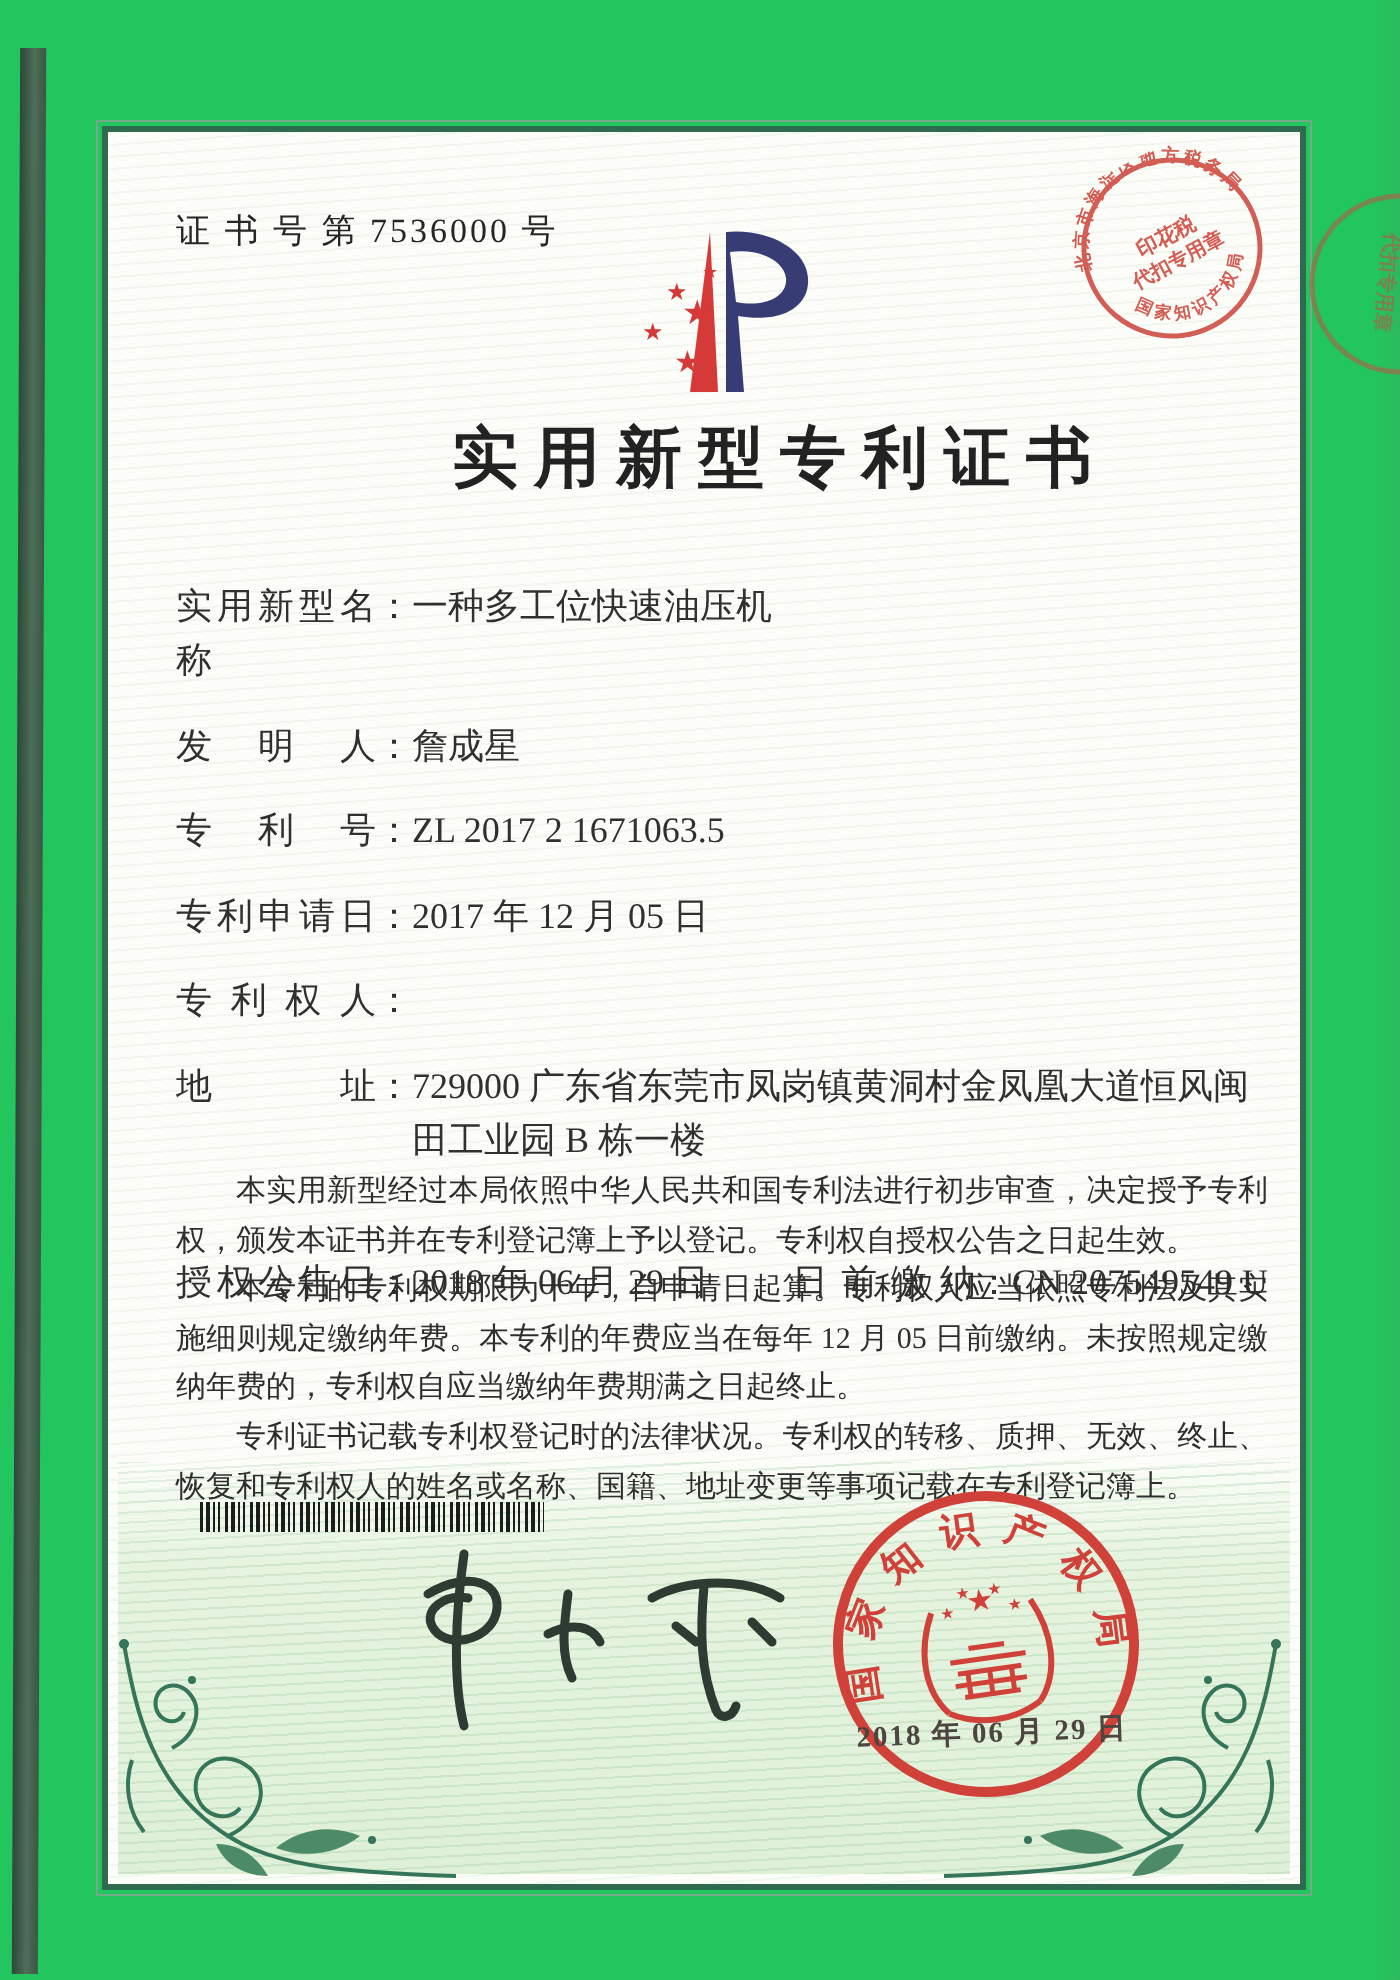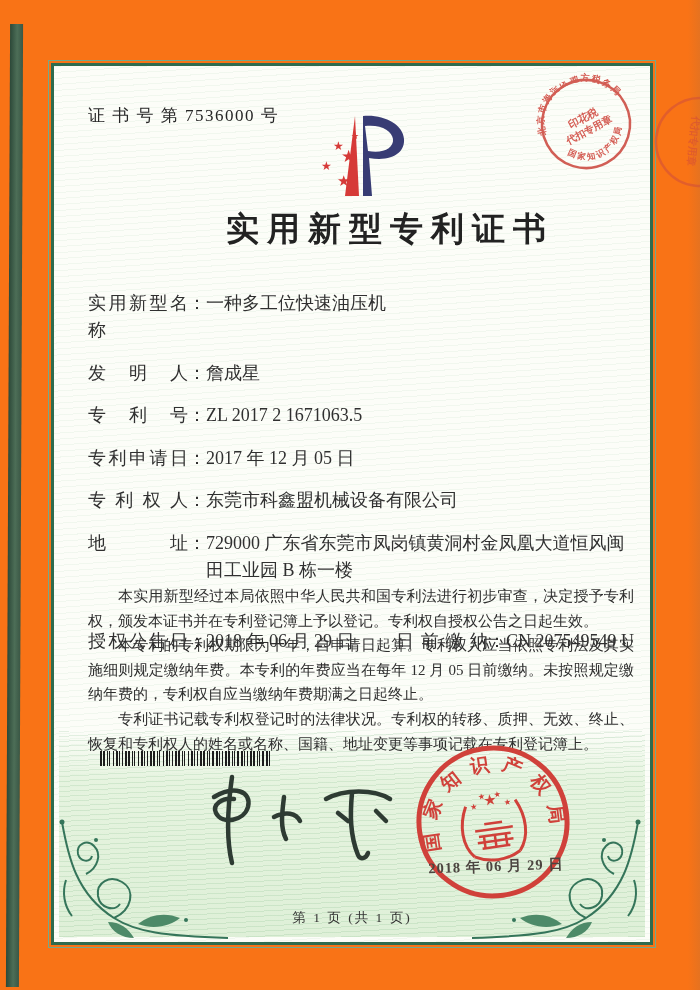--- a/index.html
+++ b/index.html
@@ -1,19 +1,19 @@
 <!DOCTYPE html>
 <html><head>
 <meta charset="utf-8">
 <style>
   * { margin:0; padding:0; box-sizing:border-box; }
   body { background:#eceae4; font-family:"Liberation Serif","DejaVu Serif",serif; }
   .photo {
     position:relative; width:700px; height:990px; margin:0 auto;
-    background:#f97316; overflow:hidden; color:#2c2c2c;
+    background:#22c55e; overflow:hidden; color:#2c2c2c;
   }
   .spine {
     position:absolute; left:8px; top:24px; width:13px; height:963px;
     background:linear-gradient(90deg,#2c4838,#4d6e57 55%,#3a5745);
     transform:rotate(.25deg);
   }
   .page-edge-right {
     position:absolute; right:0; top:0; width:12px; height:100%;
     background:linear-gradient(90deg, rgba(0,0,0,0), rgba(110,110,95,.14));
   }
@@ -142,21 +142,20 @@
         <span class="f-value">ZL 2017 2 1671063.5</span>
     </div>
     <div class="field-row">
       <span class="f-label">专利申请日</span>
         <span class="f-colon">：</span>
         <span class="f-value">2017 年 12 月 05 日</span>
     </div>
     <div class="field-row">
       <span class="f-label">专利权人</span>
         <span class="f-colon">：</span>
-        <span class="f-value">东莞市科鑫盟机械设备有限公司</span>
     </div>
     <div class="field-row">
       <span class="f-label">地址</span>
         <span class="f-colon">：</span>
         <span class="f-value">729000 广东省东莞市凤岗镇黄洞村金凤凰大道恒风闽田工业园 B 栋一楼</span>
     </div>
     <div class="grant-row">
       <span class="grant-left">
         <span class="f-label">授权公告日</span>
           <span class="f-colon">：</span>
@@ -235,15 +234,14 @@
       <path d="M34,58 C46,52 50,38 42,30 C35,23 24,28 26,38 C28,46 38,47 40,40"></path>
       <path d="M86,108 C98,98 114,96 128,102 C118,110 102,114 86,108 Z" fill="#4d8a68" stroke="none"></path>
       <path d="M56,106 C60,116 70,122 82,122 C76,112 68,106 56,106 Z" fill="#4d8a68" stroke="none"></path>
       <path d="M14,64 C10,76 12,90 20,100"></path>
       <circle cx="10" cy="6" r="2.5" fill="#35755a" stroke="none"></circle>
       <circle cx="44" cy="24" r="2" fill="#35755a" stroke="none"></circle>
       <circle cx="134" cy="104" r="2" fill="#35755a" stroke="none"></circle>
     </g>
   </svg>
 
-  <div class="footer">第 1 页 (共 1 页)</div>
 
 </div>
 
 </body></html>

